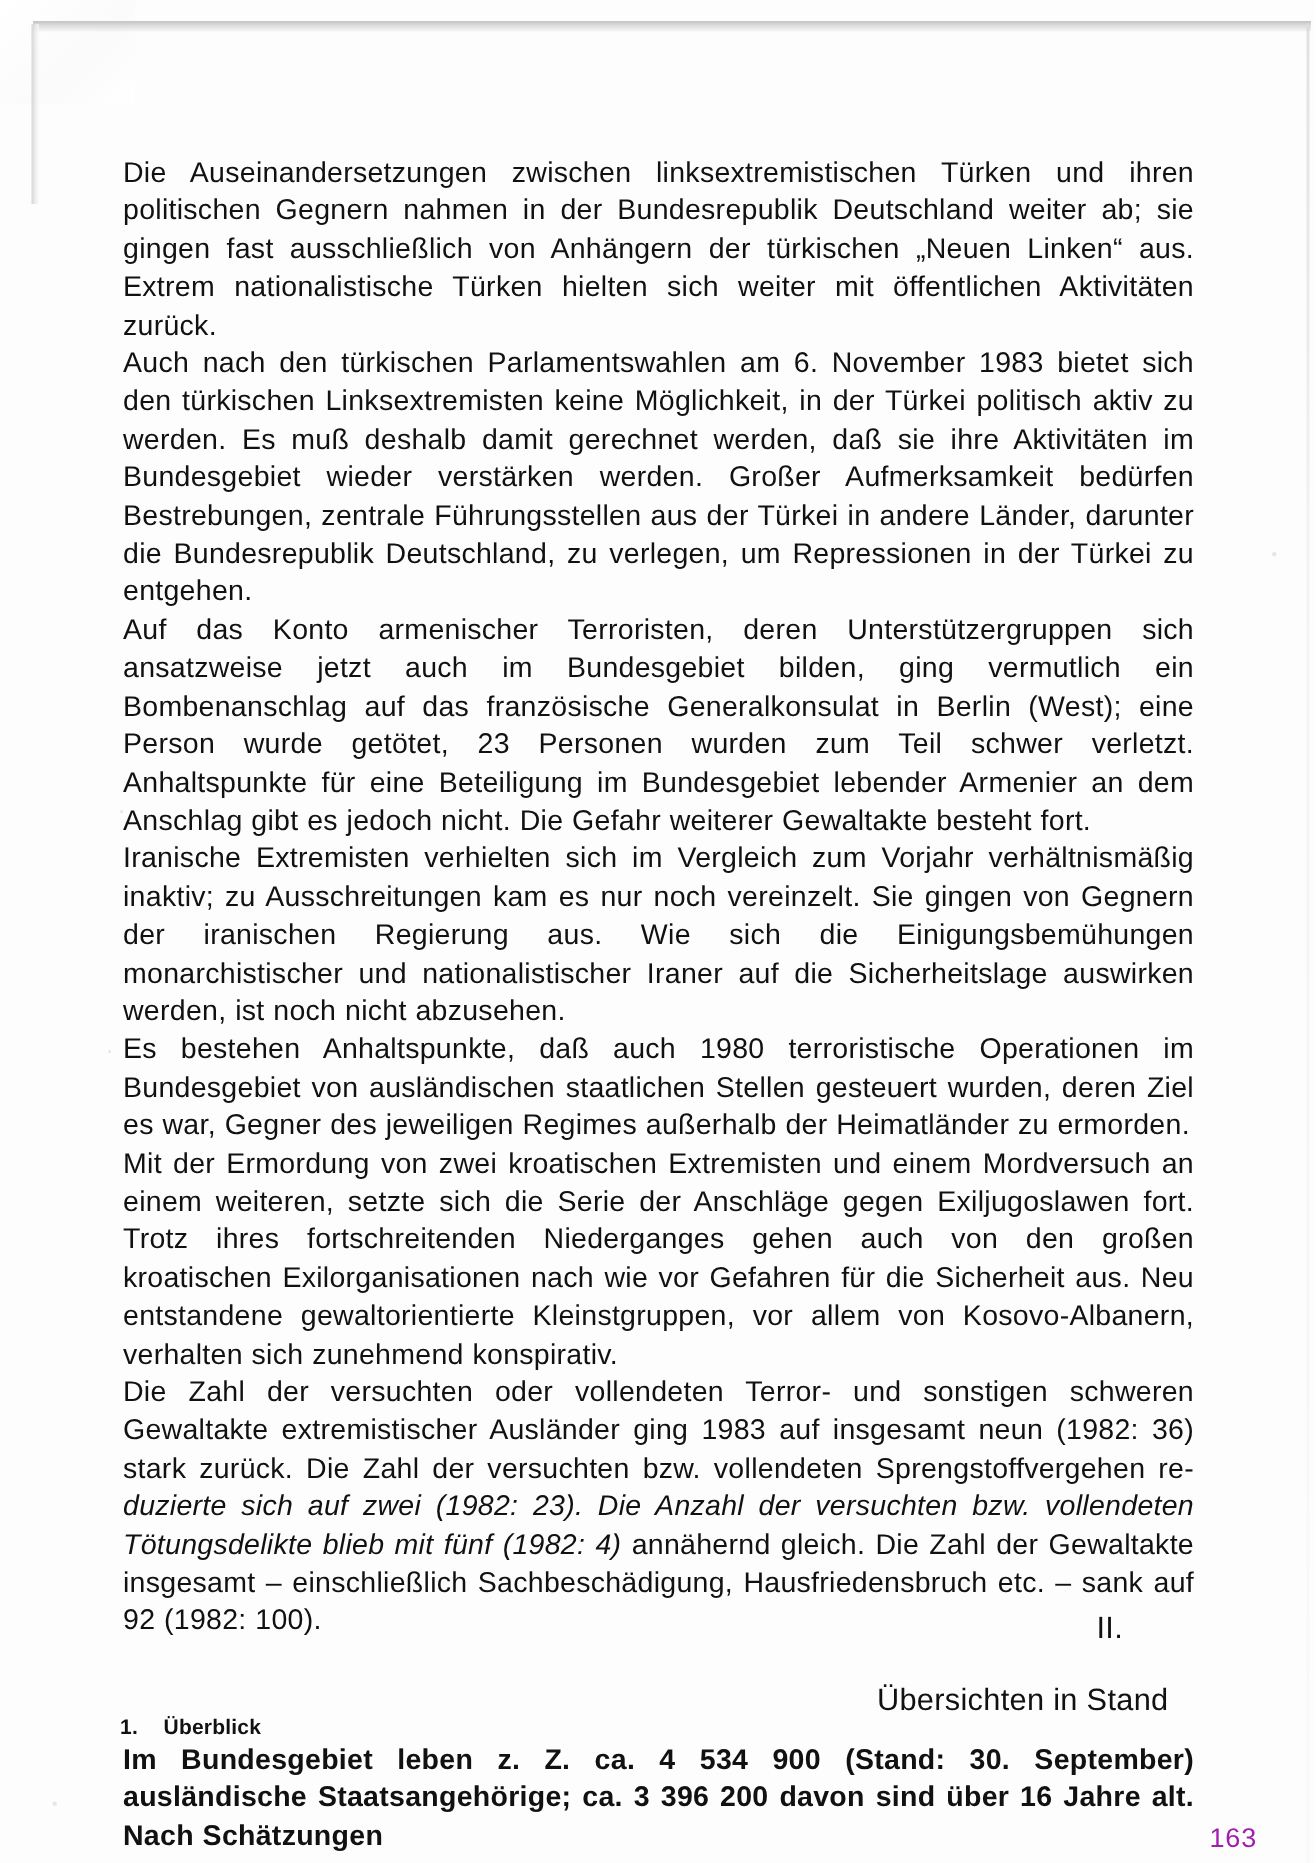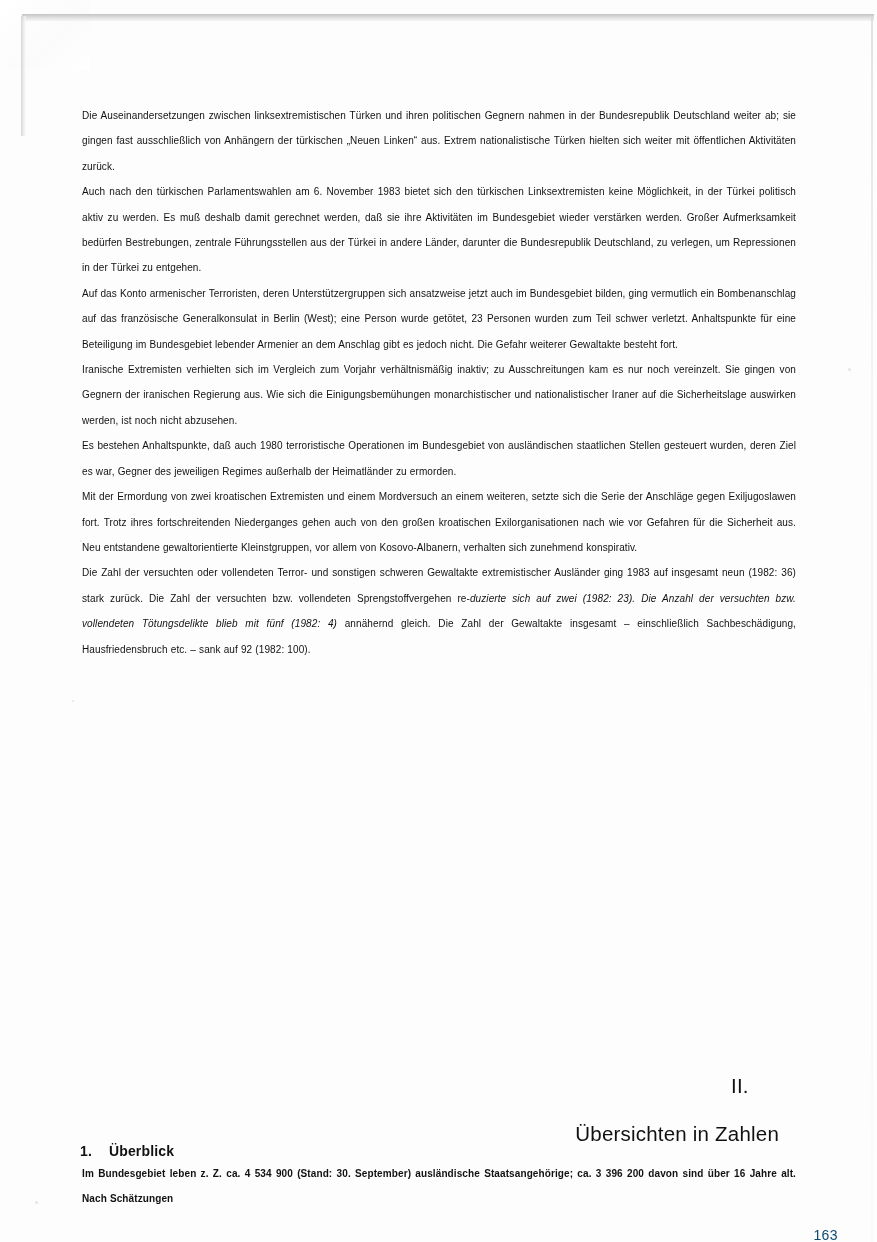--- a/index.html
+++ b/index.html
@@ -64,21 +64,21 @@
 
   
   #text-column {
     position: absolute;
     left: 82px;
     top: 103px;
     width: 714px;
   }
   .para {
     margin: 0;
-    font-size: 10px;
+    font-size: 19px;
     line-height: 25.4px;
     text-align: justify;
     text-justify: inter-word;
     letter-spacing: .01em;
     word-spacing: .02em;
     hyphens: none;
     white-space: pre-wrap;
   }
   .para.last-line-left {
     text-align-last: left;
@@ -126,24 +126,23 @@
     font-weight: bold;
   }
 
   
   #page-folio {
     position: absolute;
     left: 0;
     top: 1215px;
     width: 838px;
     text-align: right;
-    font-size: 14px;
+    font-size: 18px;
     letter-spacing: .03em;
-    color: #0c4a6e;
-    margin-top: 12px;
+    color: #a21caf;
   }
 </style>
 </head>
 <body>
 
 <div id="scan-page">
   <div id="scan-corner-shadow"></div>
   <div id="scan-edge-top"></div>
   <div id="scan-edge-left"></div>
   <div id="scan-edge-right"></div>
@@ -167,21 +166,21 @@
 
   <p class="para last-line-left">Mit der Ermordung von zwei kroatischen Extremisten und einem Mordversuch an einem weiteren, setzte sich die Serie der Anschläge gegen Exiljugoslawen fort. Trotz ihres fortschreitenden Niederganges gehen auch von den großen kroatischen Exilorganisationen nach wie vor Gefahren für die Sicherheit aus. Neu entstandene gewaltorientierte Kleinstgruppen, vor allem von Kosovo-Albanern, verhalten sich zunehmend konspirativ.</p>
 
   <p class="para last-line-left"><span>Die Zahl der versuchten oder vollendeten Terror- und sonstigen schweren Gewaltakte extremistischer Ausländer ging 1983 auf insgesamt neun (1982: 36) stark zurück. Die Zahl der versuchten bzw. vollendeten Sprengstoffvergehen re-</span><span class="ital">duzierte sich auf zwei (1982: 23). Die Anzahl der versuchten bzw. vollendeten Tötungsdelikte blieb mit fünf (1982: 4)</span><span> annähernd gleich. Die Zahl der Gewaltakte insgesamt – einschließlich Sachbeschädigung, Hausfriedensbruch etc. – sank auf 92 (1982: 100).</span></p>
 
 
 </div>
 
 <h2 id="heading-roman">
   <span class="h-num">II.</span>
-  <span>Übersichten in Zahlen</span>
+  <span>Übersichten in Stand</span>
 </h2>
 
 <h3 id="heading-sub">
   <span class="h-num">1.</span>
   <span>Überblick</span>
 </h3>
 
 <div id="closing-block">
   <p class="para last-line-left">Im Bundesgebiet leben z. Z. ca. 4 534 900 (Stand: 30. September) ausländische Staatsangehörige; ca. 3 396 200 davon sind über 16 Jahre alt. Nach Schätzungen</p>
 </div>

